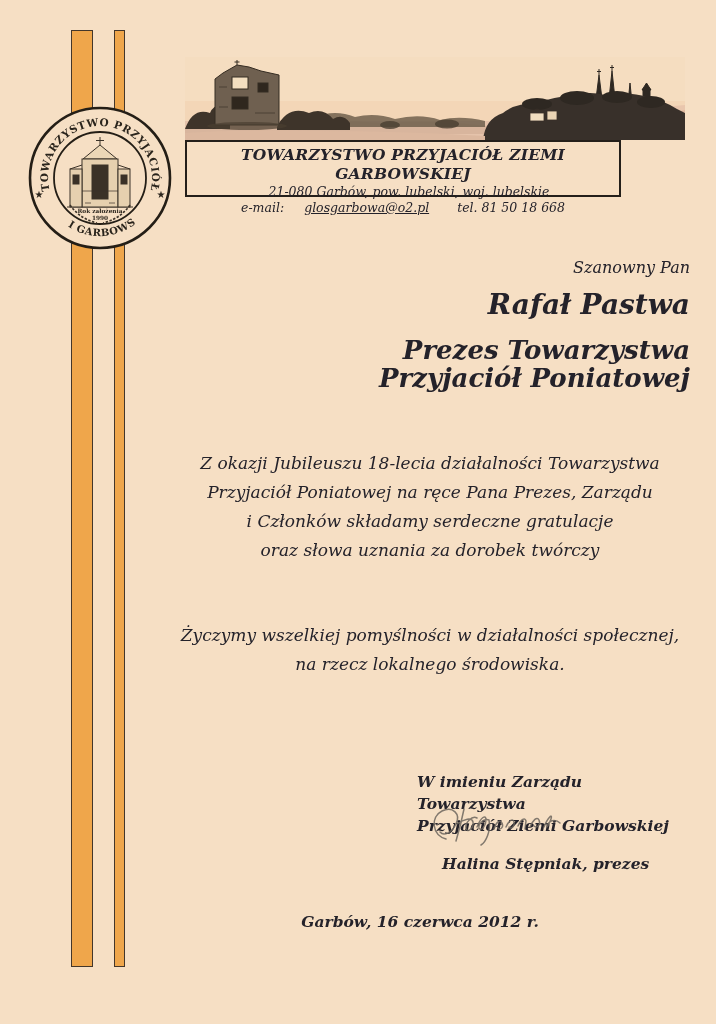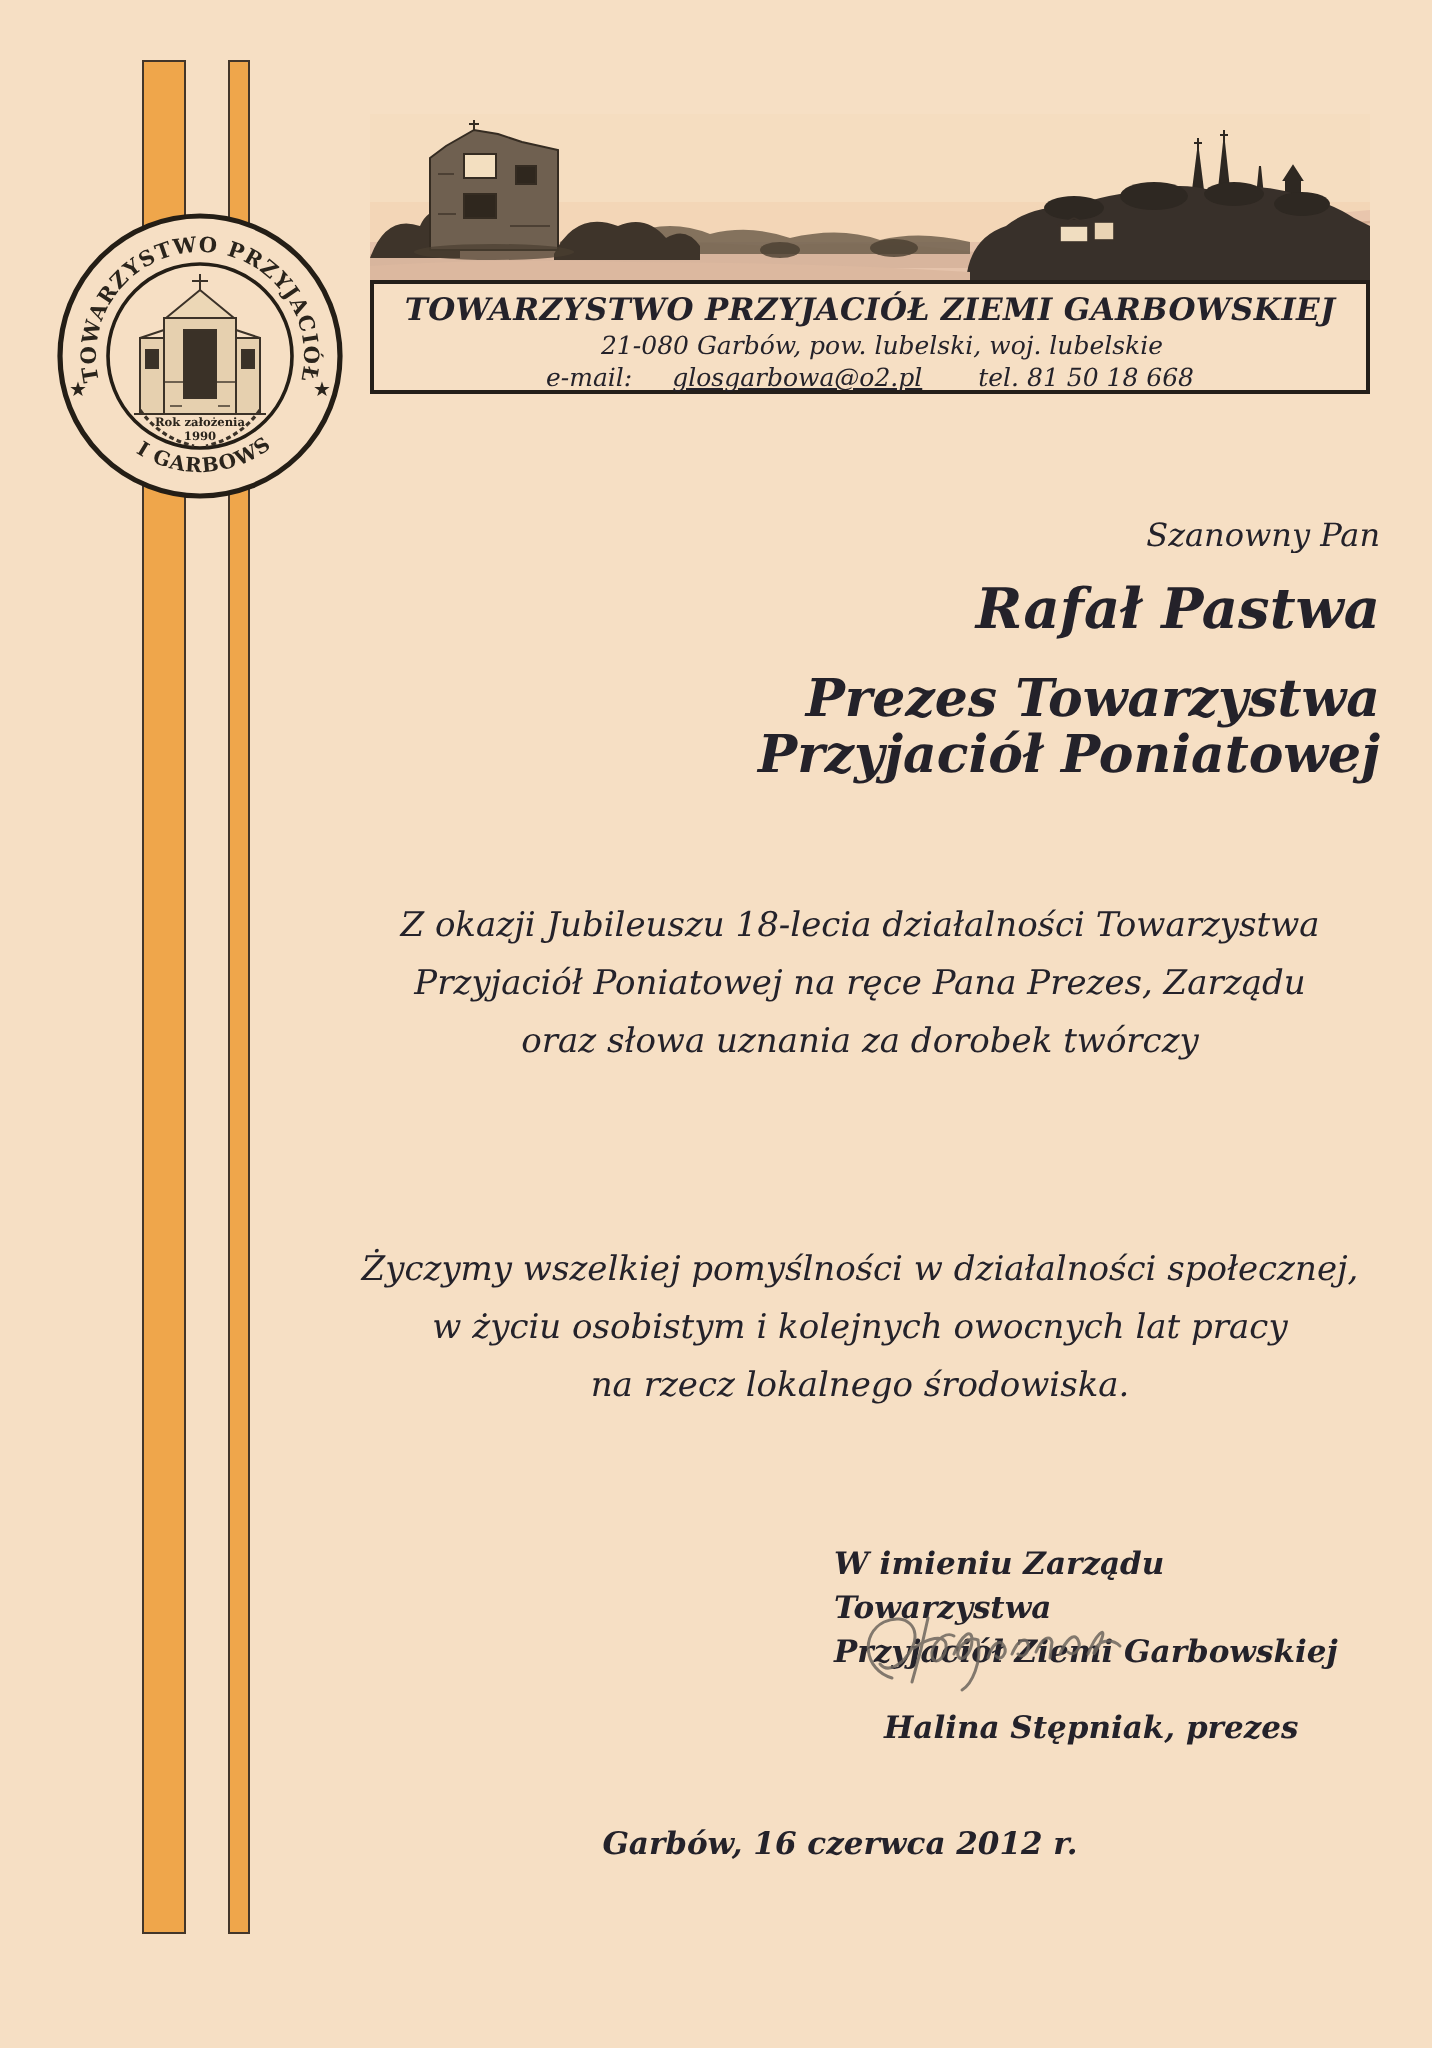--- a/index.html
+++ b/index.html
@@ -19,21 +19,21 @@
     box-sizing:border-box;
   }
   .stripe-wide{left:71px;width:22px;}
   .stripe-narrow{left:114px;width:11px;}
 
   
   .panorama{position:absolute;left:185px;top:57px;width:500px;height:83px;}
 
   
   .header-box{
-    position:absolute;left:185px;top:140px;width:500px;height:57px;
+    position:absolute;left:185px;top:140px;width:436px;height:57px;
     border:2px solid #241f1a;box-sizing:border-box;
     text-align:center;padding-top:3px;
     font-style:italic;
   }
   .org-name{font-size:15.5px;font-weight:bold;letter-spacing:.2px;}
   .org-address{font-size:12.5px;margin-top:1px;padding-left:12px;}
   .org-contact{font-size:12.5px;margin-top:1px;}
   .org-contact .email{text-decoration:underline;margin-left:20px;}
   .org-contact .tel{margin-left:28px;}
 
@@ -199,26 +199,26 @@
   <div class="recipient">
     <div class="salutation">Szanowny Pan</div>
     <div class="recipient-name">Rafał Pastwa</div>
     <div class="recipient-title first">Prezes Towarzystwa</div>
     <div class="recipient-title">Przyjaciół Poniatowej</div>
   </div>
 
   <div class="body-par body-par-1">
     <div>Z okazji Jubileuszu 18-lecia działalności Towarzystwa</div>
     <div>Przyjaciół Poniatowej na ręce Pana Prezes, Zarządu</div>
+    <div>i Członków składamy serdeczne gratulacje</div>
     <div>oraz słowa uznania za dorobek twórczy</div>
   </div>
 
   <div class="body-par body-par-2">
     <div>Życzymy wszelkiej pomyślności w działalności społecznej,</div>
-    <div>w życiu osobistym i kolejnych owocnych lat pracy</div>
     <div>na rzecz lokalnego środowiska.</div>
   </div>
 
   <div class="signature-block">
     <div>W imieniu Zarządu Towarzystwa</div>
     <div>Przyjaciół Ziemi Garbowskiej</div>
     <div class="signer">Halina Stępniak, prezes</div>
   </div>
   <svg class="signature-scrawl" viewBox="0 0 142 44">
     <g fill="none" stroke="#6e675f" stroke-width="1.5" opacity="0.85" stroke-linecap="round">

